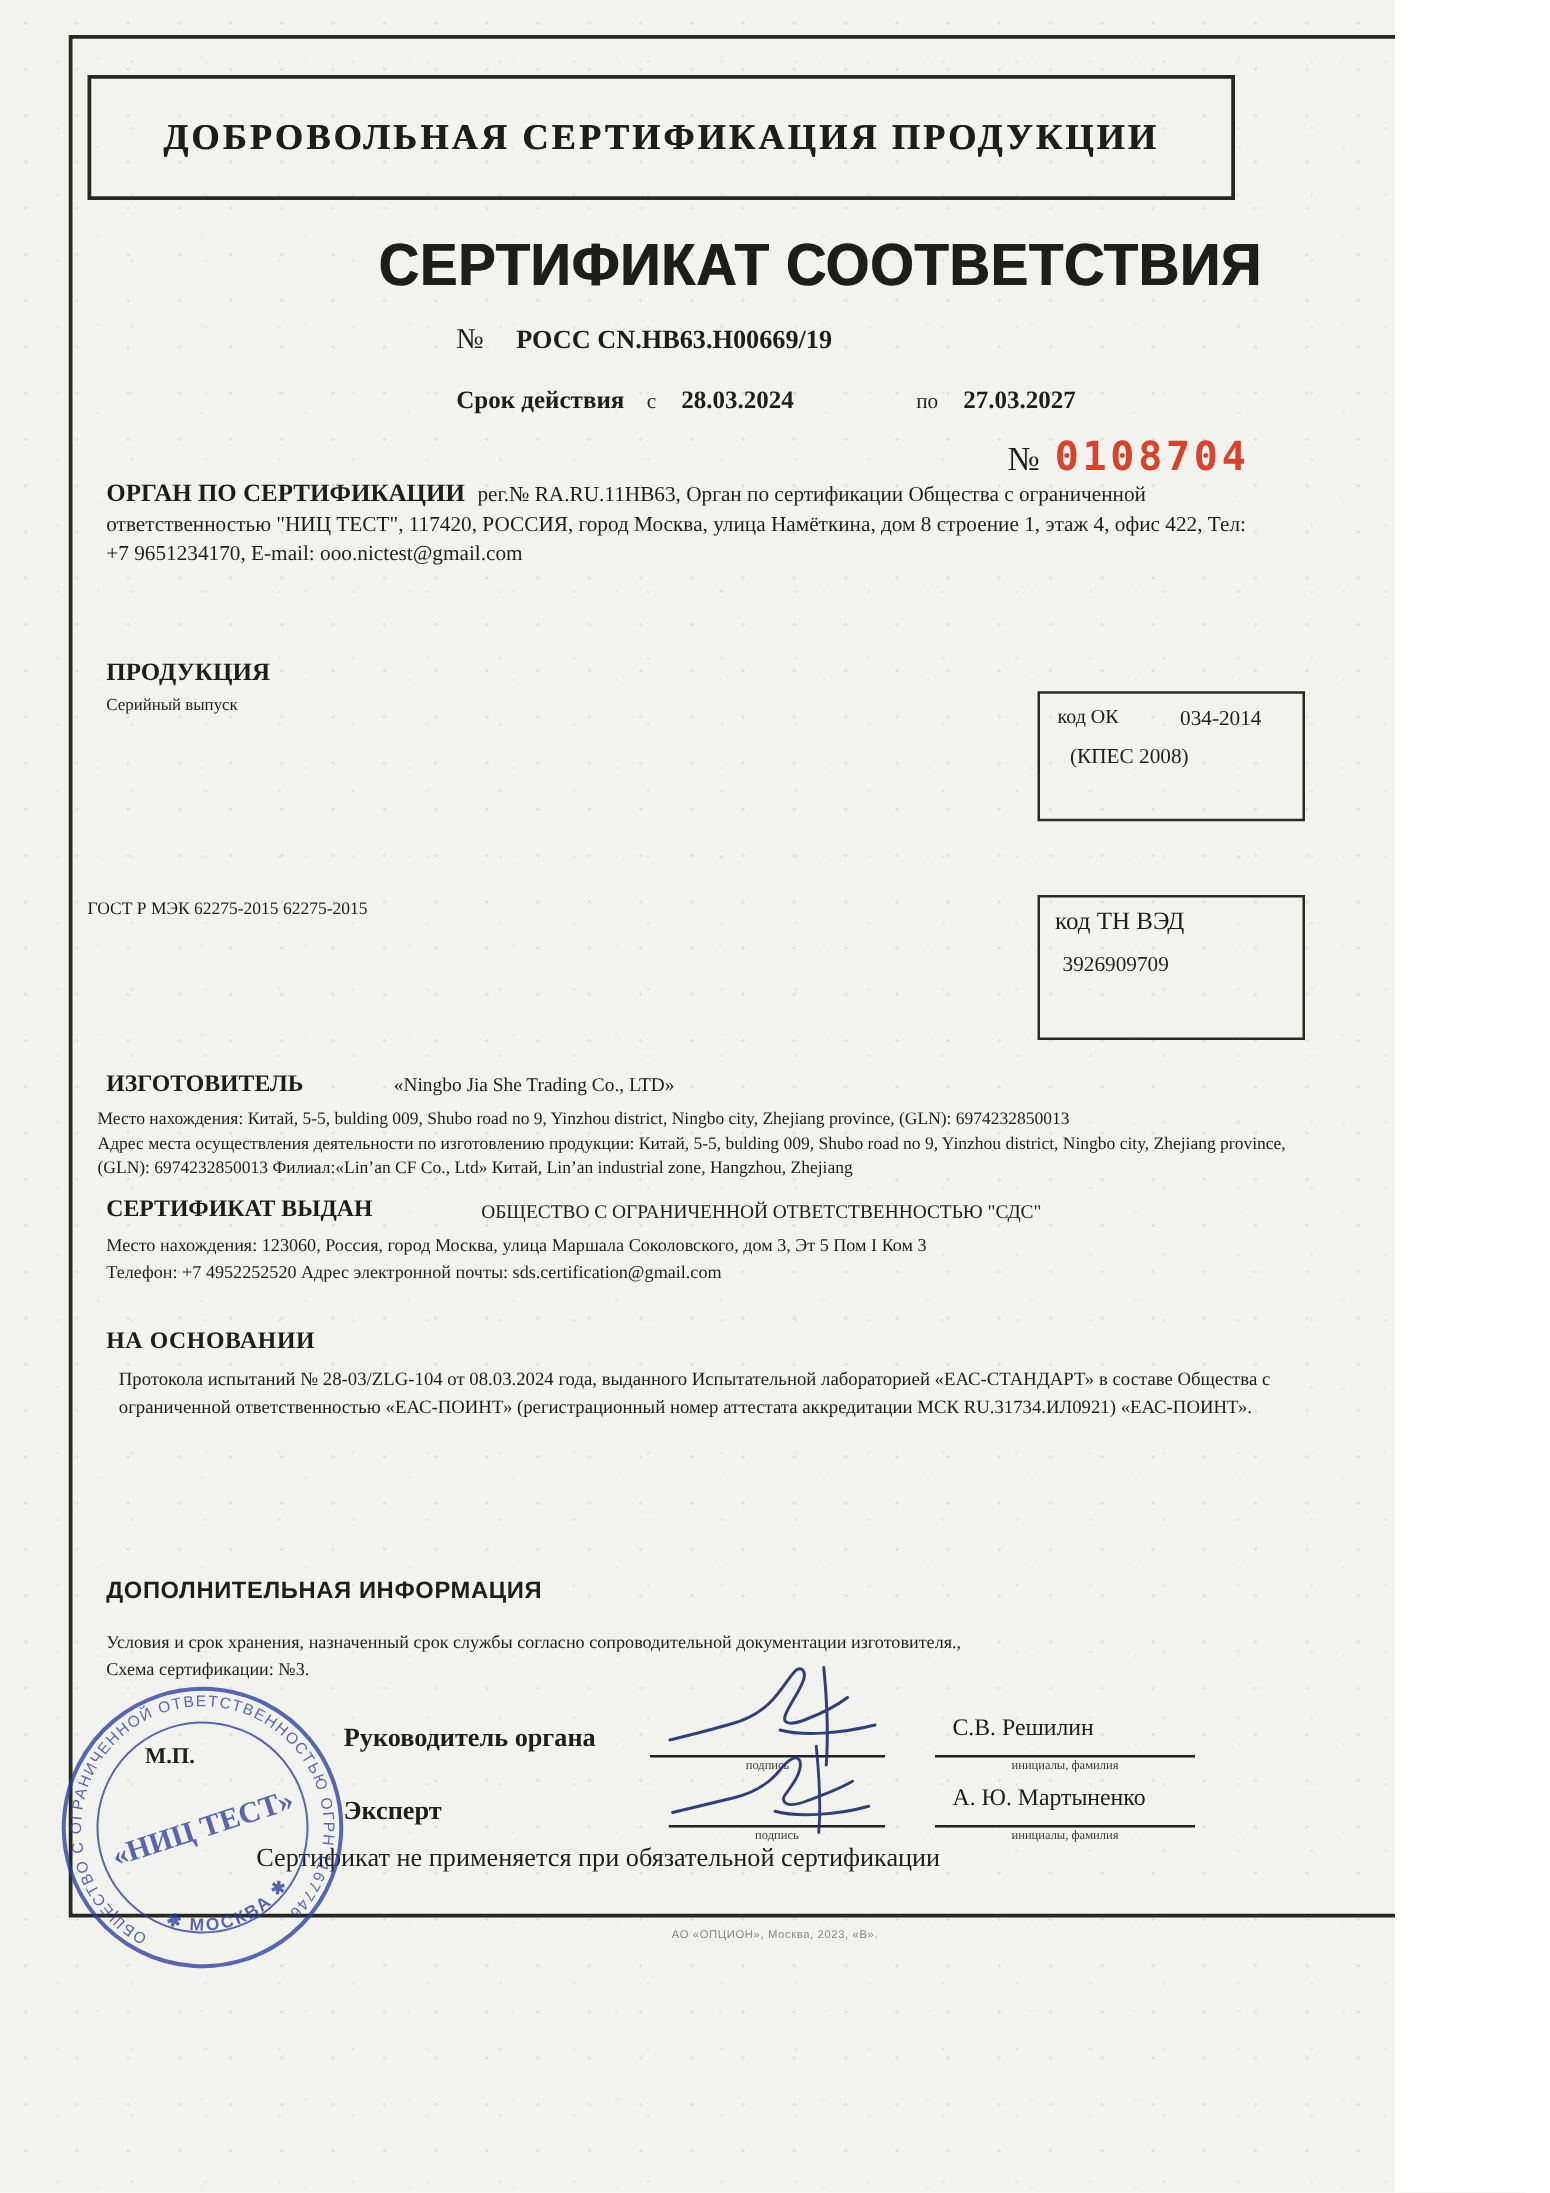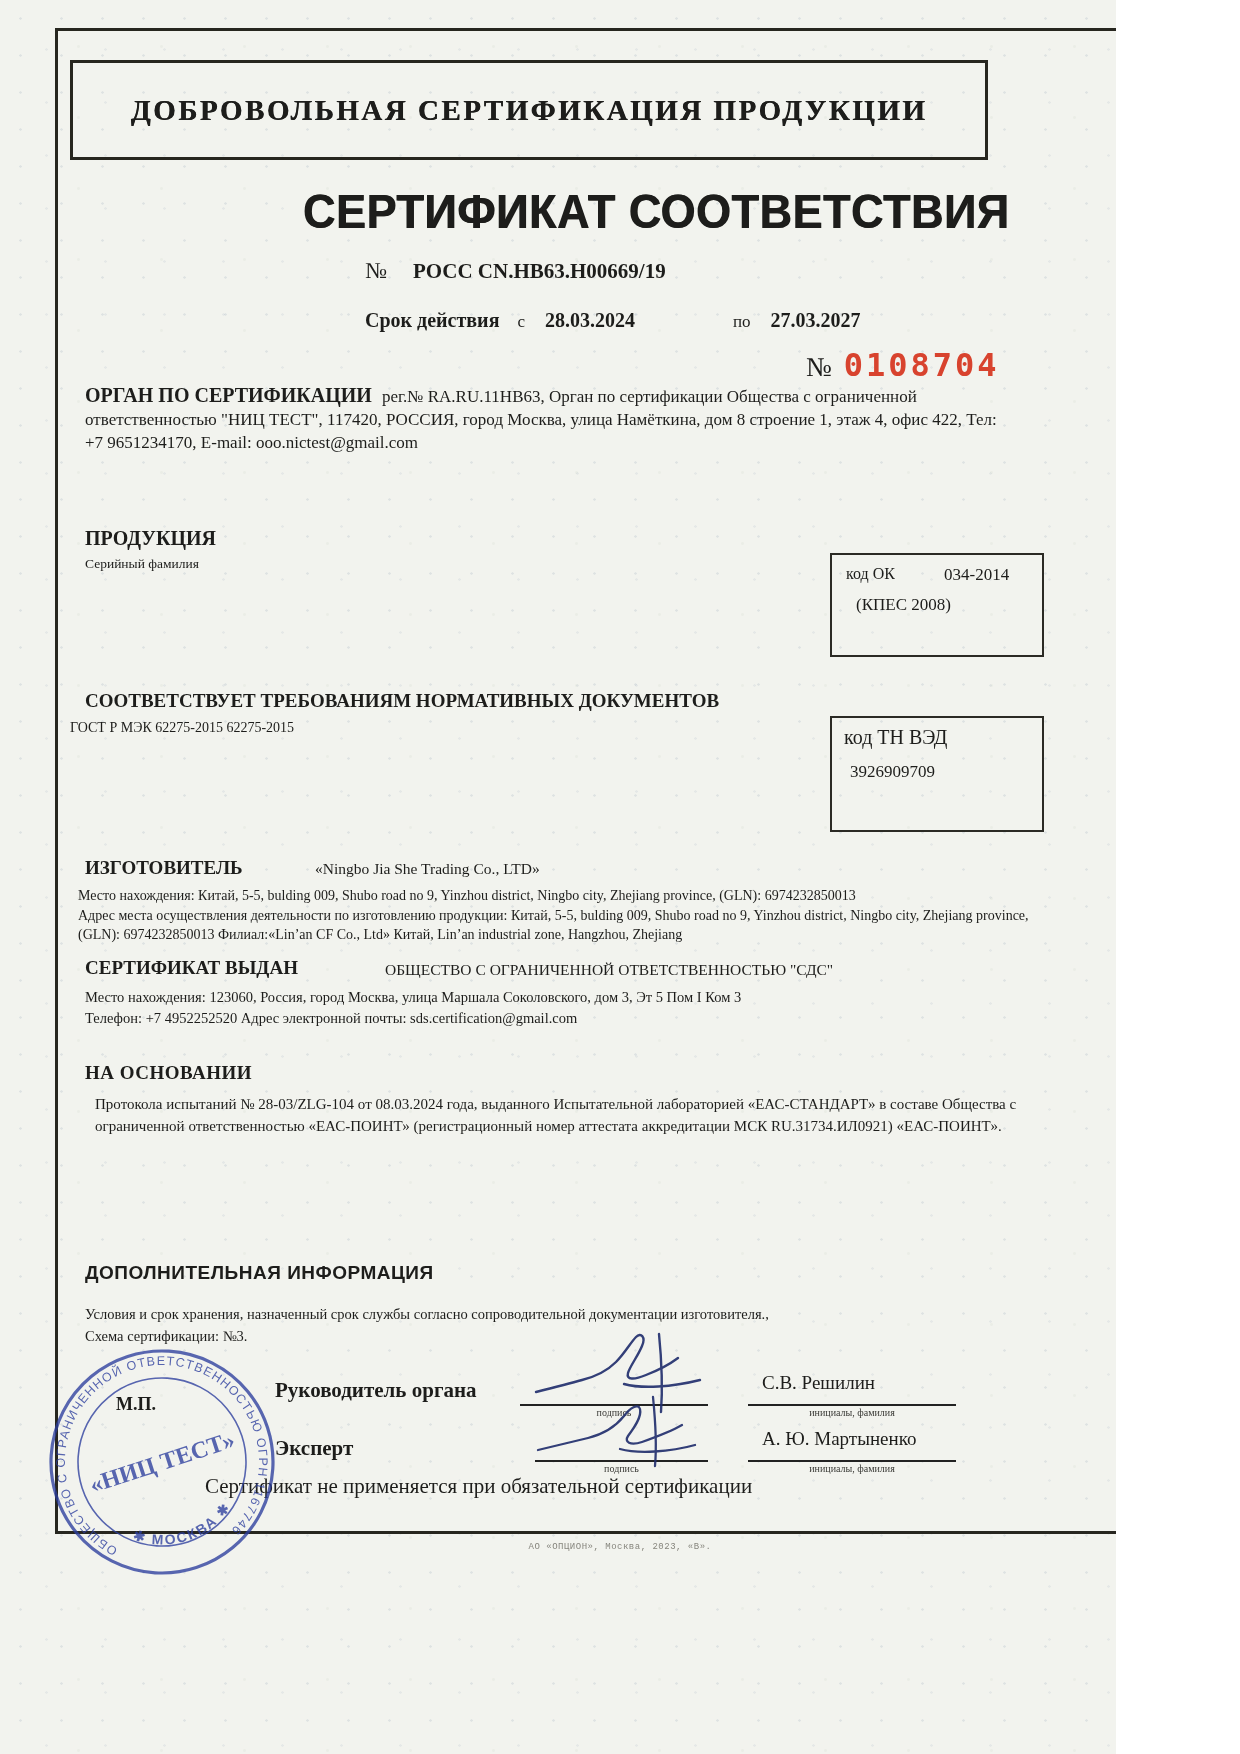--- a/index.html
+++ b/index.html
@@ -51,21 +51,21 @@
   }
   .line{
     border-top:2px solid #222;
     height:0;
   }
   .caption{
     font-size:10px;color:#3a3a36;text-align:center;
     font-family:"Liberation Serif", serif;
   }
   .para{line-height:1.35;}
-  .small-print{color:#87867e;text-align:center;font-size:9px;font-family:Liberation Mono, monospace;letter-spacing:0.5px;}
+  .small-print{color:#87867e;text-align:center;font-size:9px;font-family:Liberation Sans, sans-serif;letter-spacing:0.5px;}
   svg{display:block;}
 </style>
 </head>
 <body>
 
 <div class="page">
 
   <div class="abs frame" style="left:55px;top:28px;width:1126px;height:1500px;"></div>
 
   <div class="abs header-box" style="left:70px;top:60px;width:912px;height:94px;">
@@ -90,29 +90,28 @@
   <div class="abs" style="left:806px;top:346px;">
     <span class="serif" style="font-size:27px;">№</span>
     <span class="red-num" style="font-size:32px;margin-left:8px;">0108704</span>
   </div>
 
   <div class="abs para serif" style="left:85px;top:382px;width:932px;font-size:17px;">
     <span class="b" style="font-size:20px;margin-right:10px;">ОРГАН ПО СЕРТИФИКАЦИИ</span><span>рег.№ RA.RU.11НВ63, Орган по сертификации Общества с ограниченной ответственностью "НИЦ ТЕСТ", 117420, РОССИЯ, город Москва, улица Намёткина, дом 8 строение 1, этаж 4, офис 422, Тел: +7 9651234170, E-mail: ooo.nictest@gmail.com</span>
   </div>
 
   <div class="abs serif b" style="left:85px;top:527px;font-size:20px;">ПРОДУКЦИЯ</div>
-  <div class="abs serif" style="left:85px;top:556px;font-size:13.5px;">Серийный фамилия</div>
+  <div class="abs serif" style="left:85px;top:556px;font-size:13.5px;">Серийный выпуск</div>
 
   <div class="abs code-box" style="left:830px;top:553px;width:210px;height:100px;">
     <span class="abs serif" style="left:14px;top:10px;font-size:16px;">код ОК</span>
     <span class="abs serif" style="left:112px;top:10px;font-size:17px;">034-2014</span>
     <span class="abs serif" style="left:24px;top:40px;font-size:17px;">(КПЕС 2008)</span>
   </div>
 
-  <div class="abs serif b" style="left:85px;top:690px;font-size:19px;">СООТВЕТСТВУЕТ ТРЕБОВАНИЯМ НОРМАТИВНЫХ ДОКУМЕНТОВ</div>
   <div class="abs serif" style="left:70px;top:720px;font-size:14px;">ГОСТ Р МЭК 62275-2015 62275-2015</div>
 
   <div class="abs code-box" style="left:830px;top:716px;width:210px;height:112px;">
     <span class="abs serif" style="left:12px;top:8px;font-size:20px;">код ТН ВЭД</span>
     <span class="abs serif" style="left:18px;top:44px;font-size:17px;">3926909709</span>
   </div>
 
   <div class="abs serif b" style="left:85px;top:857px;font-size:19px;">ИЗГОТОВИТЕЛЬ</div>
   <div class="abs serif" style="left:315px;top:860px;font-size:15.5px;">«Ningbo Jia She Trading Co., LTD»</div>
   <div class="abs serif para" style="left:78px;top:886px;width:952px;font-size:14px;line-height:1.4;">

